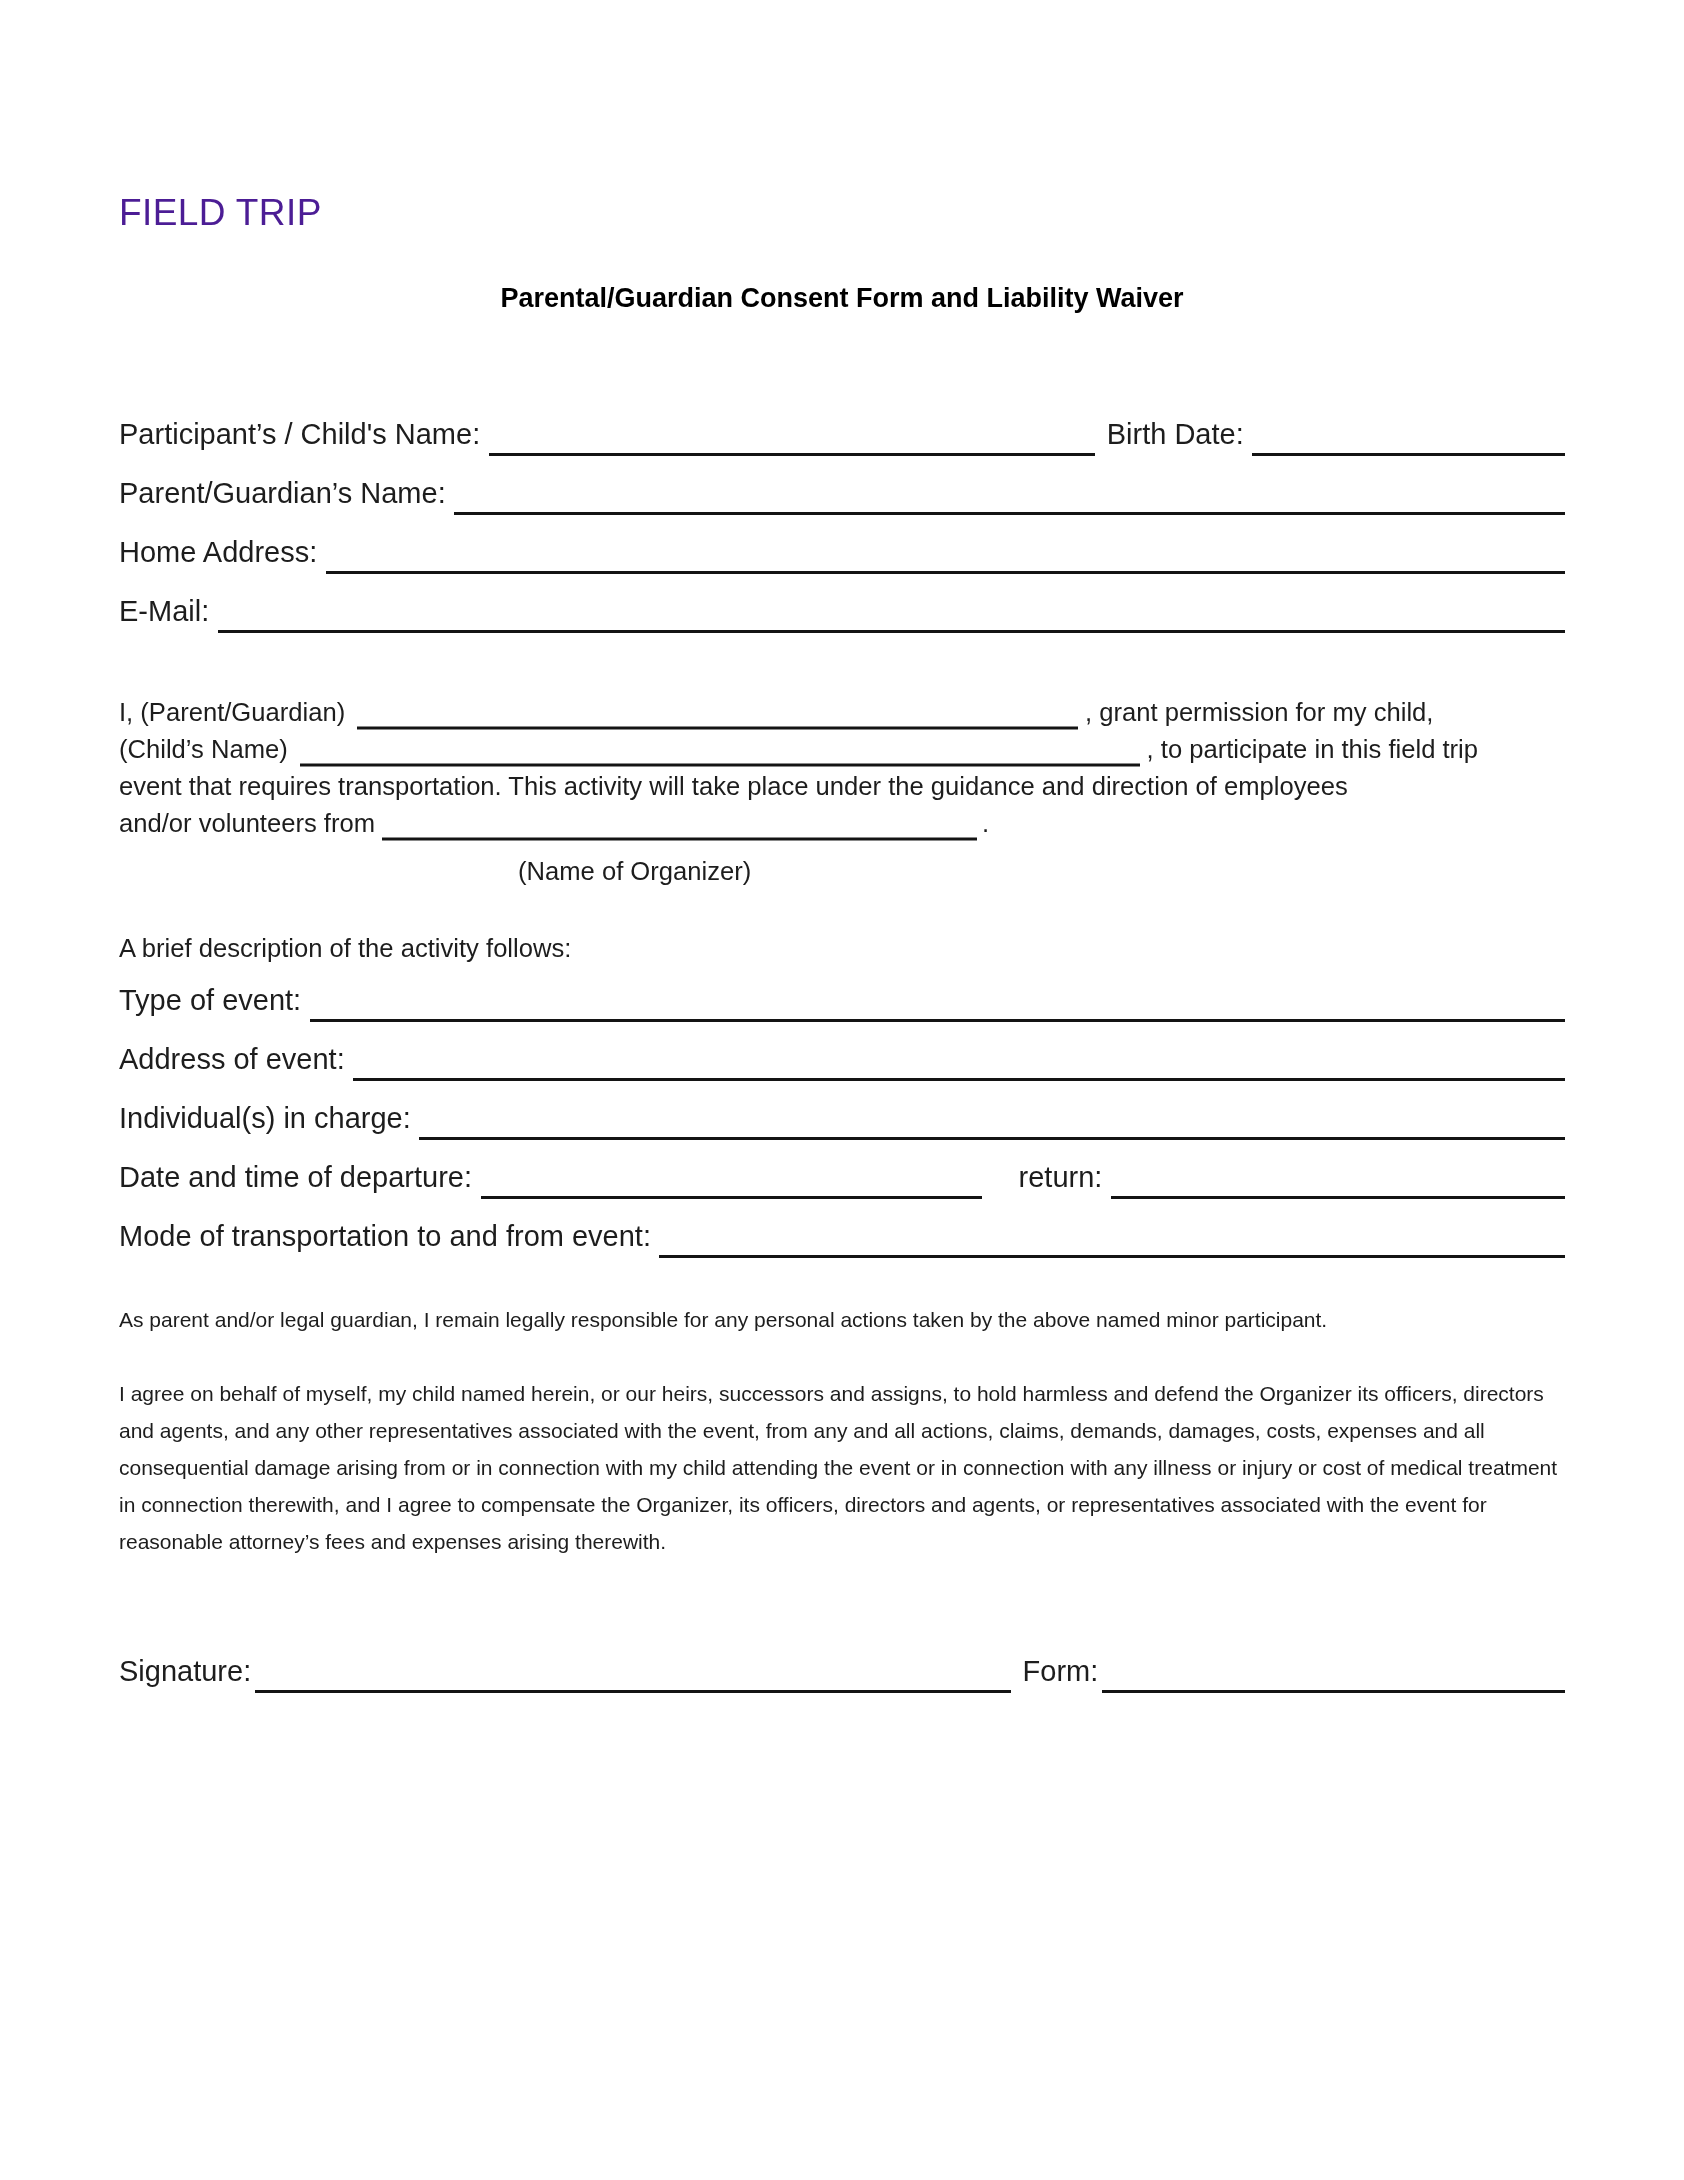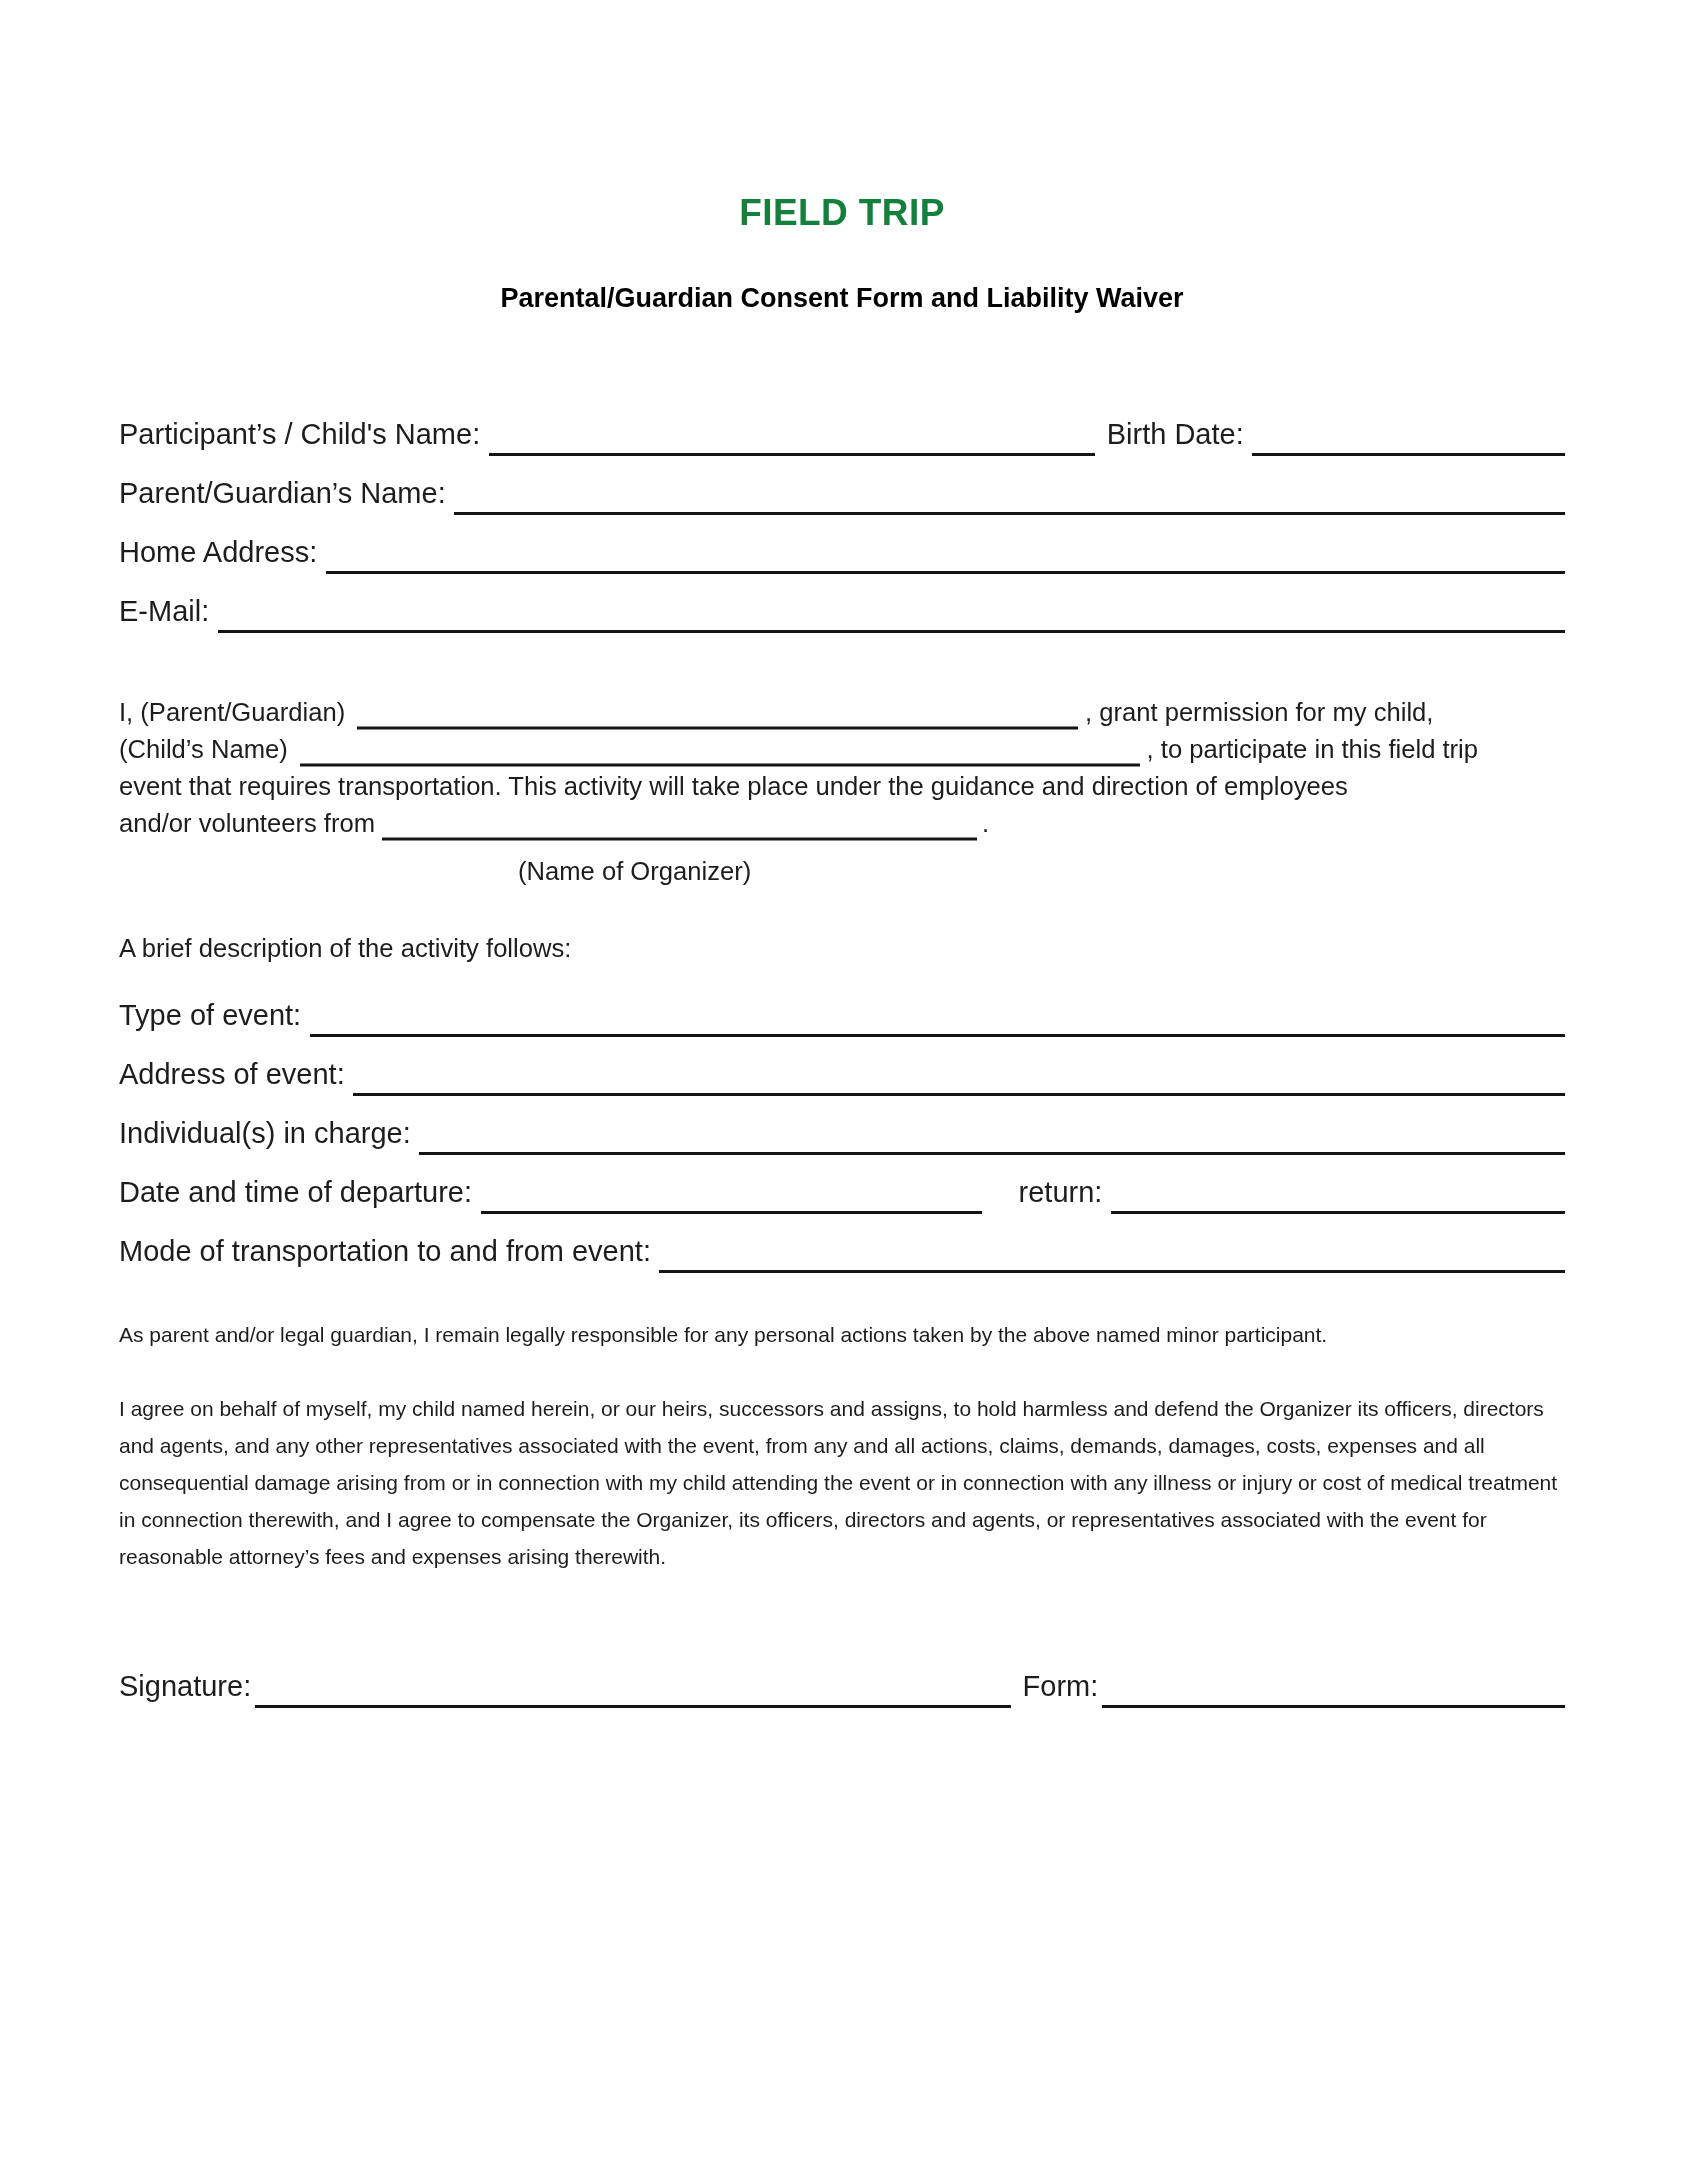--- a/index.html
+++ b/index.html
@@ -13,25 +13,25 @@
     overflow: hidden;
   }
   .page {
     width: 1685px;
     height: 2181px;
     padding: 192px 119px 0 119px;
   }
   .content { width: 1446px; }
 
   h1.title {
-    text-align: center;
+    text-align: left;
     font-size: 37px;
-    font-weight: bold;
+    font-weight: normal;
     letter-spacing: 0.4px;
-    color: #15803d;
+    color: #4c1d95;
   }
   h2.subtitle {
     text-align: center;
     font-size: 27px;
     font-weight: bold;
     margin-top: 49px;
     color: #000000;
   }
 
   .fields { margin-top: 101px; }
@@ -85,21 +85,21 @@
     font-size: 25.6px;
     line-height: 34px;
     margin-top: 12px;
     margin-left: 399px;
   }
 
   .activity { margin-top: 43px; }
   .activity-intro {
     font-size: 25.6px;
     line-height: 34px;
-    margin-bottom: 31px;
+    margin-bottom: 16px;
   }
 
   .legal {
     margin-top: 48px;
     font-size: 21px;
     line-height: 37px;
   }
   .legal p + p { margin-top: 37px; }
 
   .signature-row { margin-top: 92px; margin-bottom: 0; }

